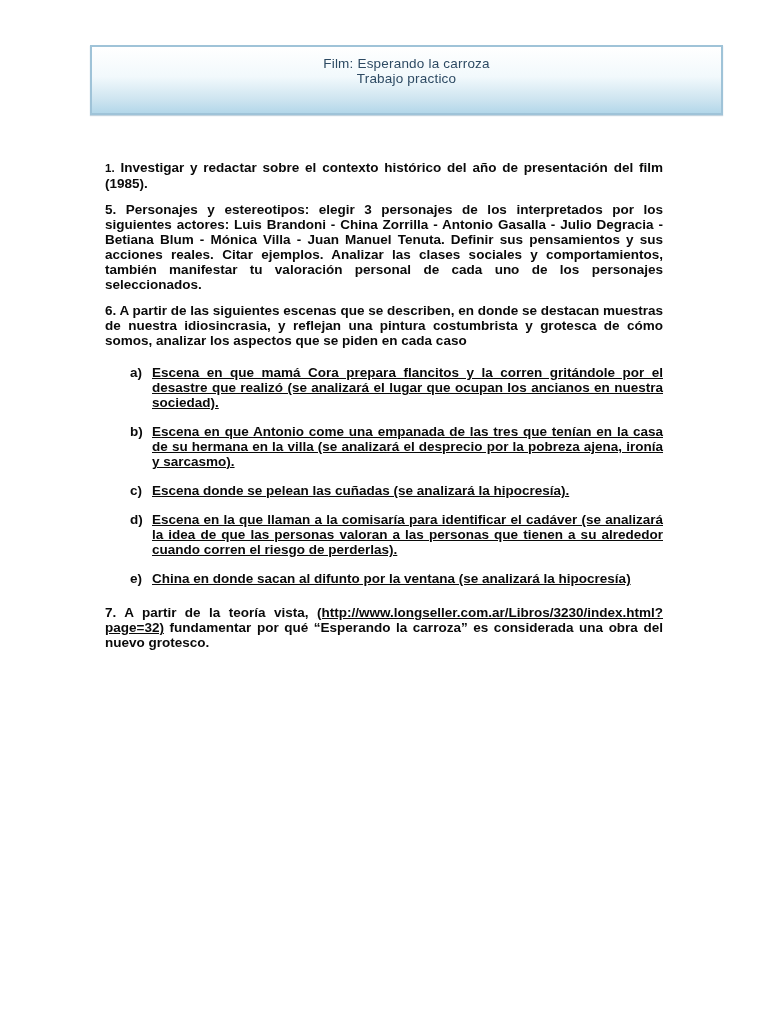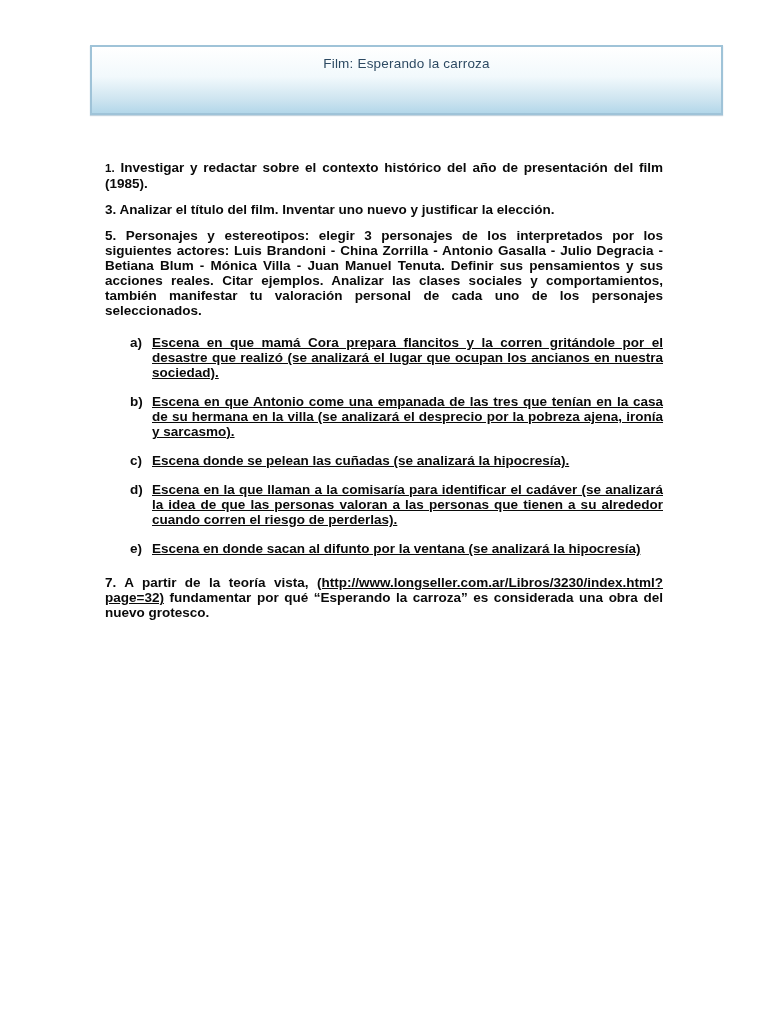--- a/index.html
+++ b/index.html
@@ -78,32 +78,33 @@
     cursor: pointer;
   }
 </style>
 </head>
 <body>
 
 <div class="page">
 
   <div class="header-box">
     <div class="header-line">Film: Esperando la carroza</div>
+    <div class="header-line">Trabajo practico</div>
   </div>
 
   <div class="content">
 
     <p class="task"><span class="num-sm">1.</span> <span>Investigar y redactar sobre el contexto histórico del año de presentación del film (1985).</span></p>
 
 
-    <p class="task"><span>3.</span> <span>Analizar el título del film. Inventar uno nuevo y justificar la elección.</span></p>
 
 
     <p class="task"><span>5.</span> <span>Personajes y estereotipos: elegir 3 personajes de los interpretados por los siguientes actores: Luis Brandoni - China Zorrilla - Antonio Gasalla - Julio Degracia - Betiana Blum - Mónica Villa - Juan Manuel Tenuta. Definir sus pensamientos y sus acciones reales. Citar ejemplos. Analizar las clases sociales y comportamientos, también manifestar tu valoración personal de cada uno de los personajes seleccionados.</span></p>
 
+    <p class="task"><span>6.</span> <span>A partir de las siguientes escenas que se describen, en donde se destacan muestras de nuestra idiosincrasia, y reflejan una pintura costumbrista y grotesca de cómo somos, analizar los aspectos que se piden en cada caso</span></p>
 
     <div class="scenes">
 
       <div class="scene">
         <span class="letter">a)</span>
         <span class="scene-text">Escena en que mamá Cora prepara flancitos y la corren gritándole por el desastre que realizó (se analizará el lugar que ocupan los ancianos en nuestra sociedad).</span>
       </div>
 
       <div class="scene">
         <span class="letter">b)</span>
@@ -115,21 +116,21 @@
         <span class="scene-text">Escena donde se pelean las cuñadas (se analizará la hipocresía).</span>
       </div>
 
       <div class="scene">
         <span class="letter">d)</span>
         <span class="scene-text">Escena en la que llaman a la comisaría para identificar el cadáver (se analizará la idea de que las personas valoran a las personas que tienen a su alrededor cuando corren el riesgo de perderlas).</span>
       </div>
 
       <div class="scene">
         <span class="letter">e)</span>
-        <span class="scene-text">Escena en donde sacan al difunto por la ventana (se analizará la hipocresía)</span>
+        <span class="scene-text">China en donde sacan al difunto por la ventana (se analizará la hipocresía)</span>
       </div>
 
     </div>
 
     <p class="task task-7"><span>7.</span> <span>A partir de la teoría vista, </span><a class="doc-link">(http://www.longseller.com.ar/Libros/3230/index.html?page=32)</a><span> fundamentar por qué “Esperando la carroza” es considerada una obra del nuevo grotesco.</span></p>
 
   </div>
 
 </div>
 

